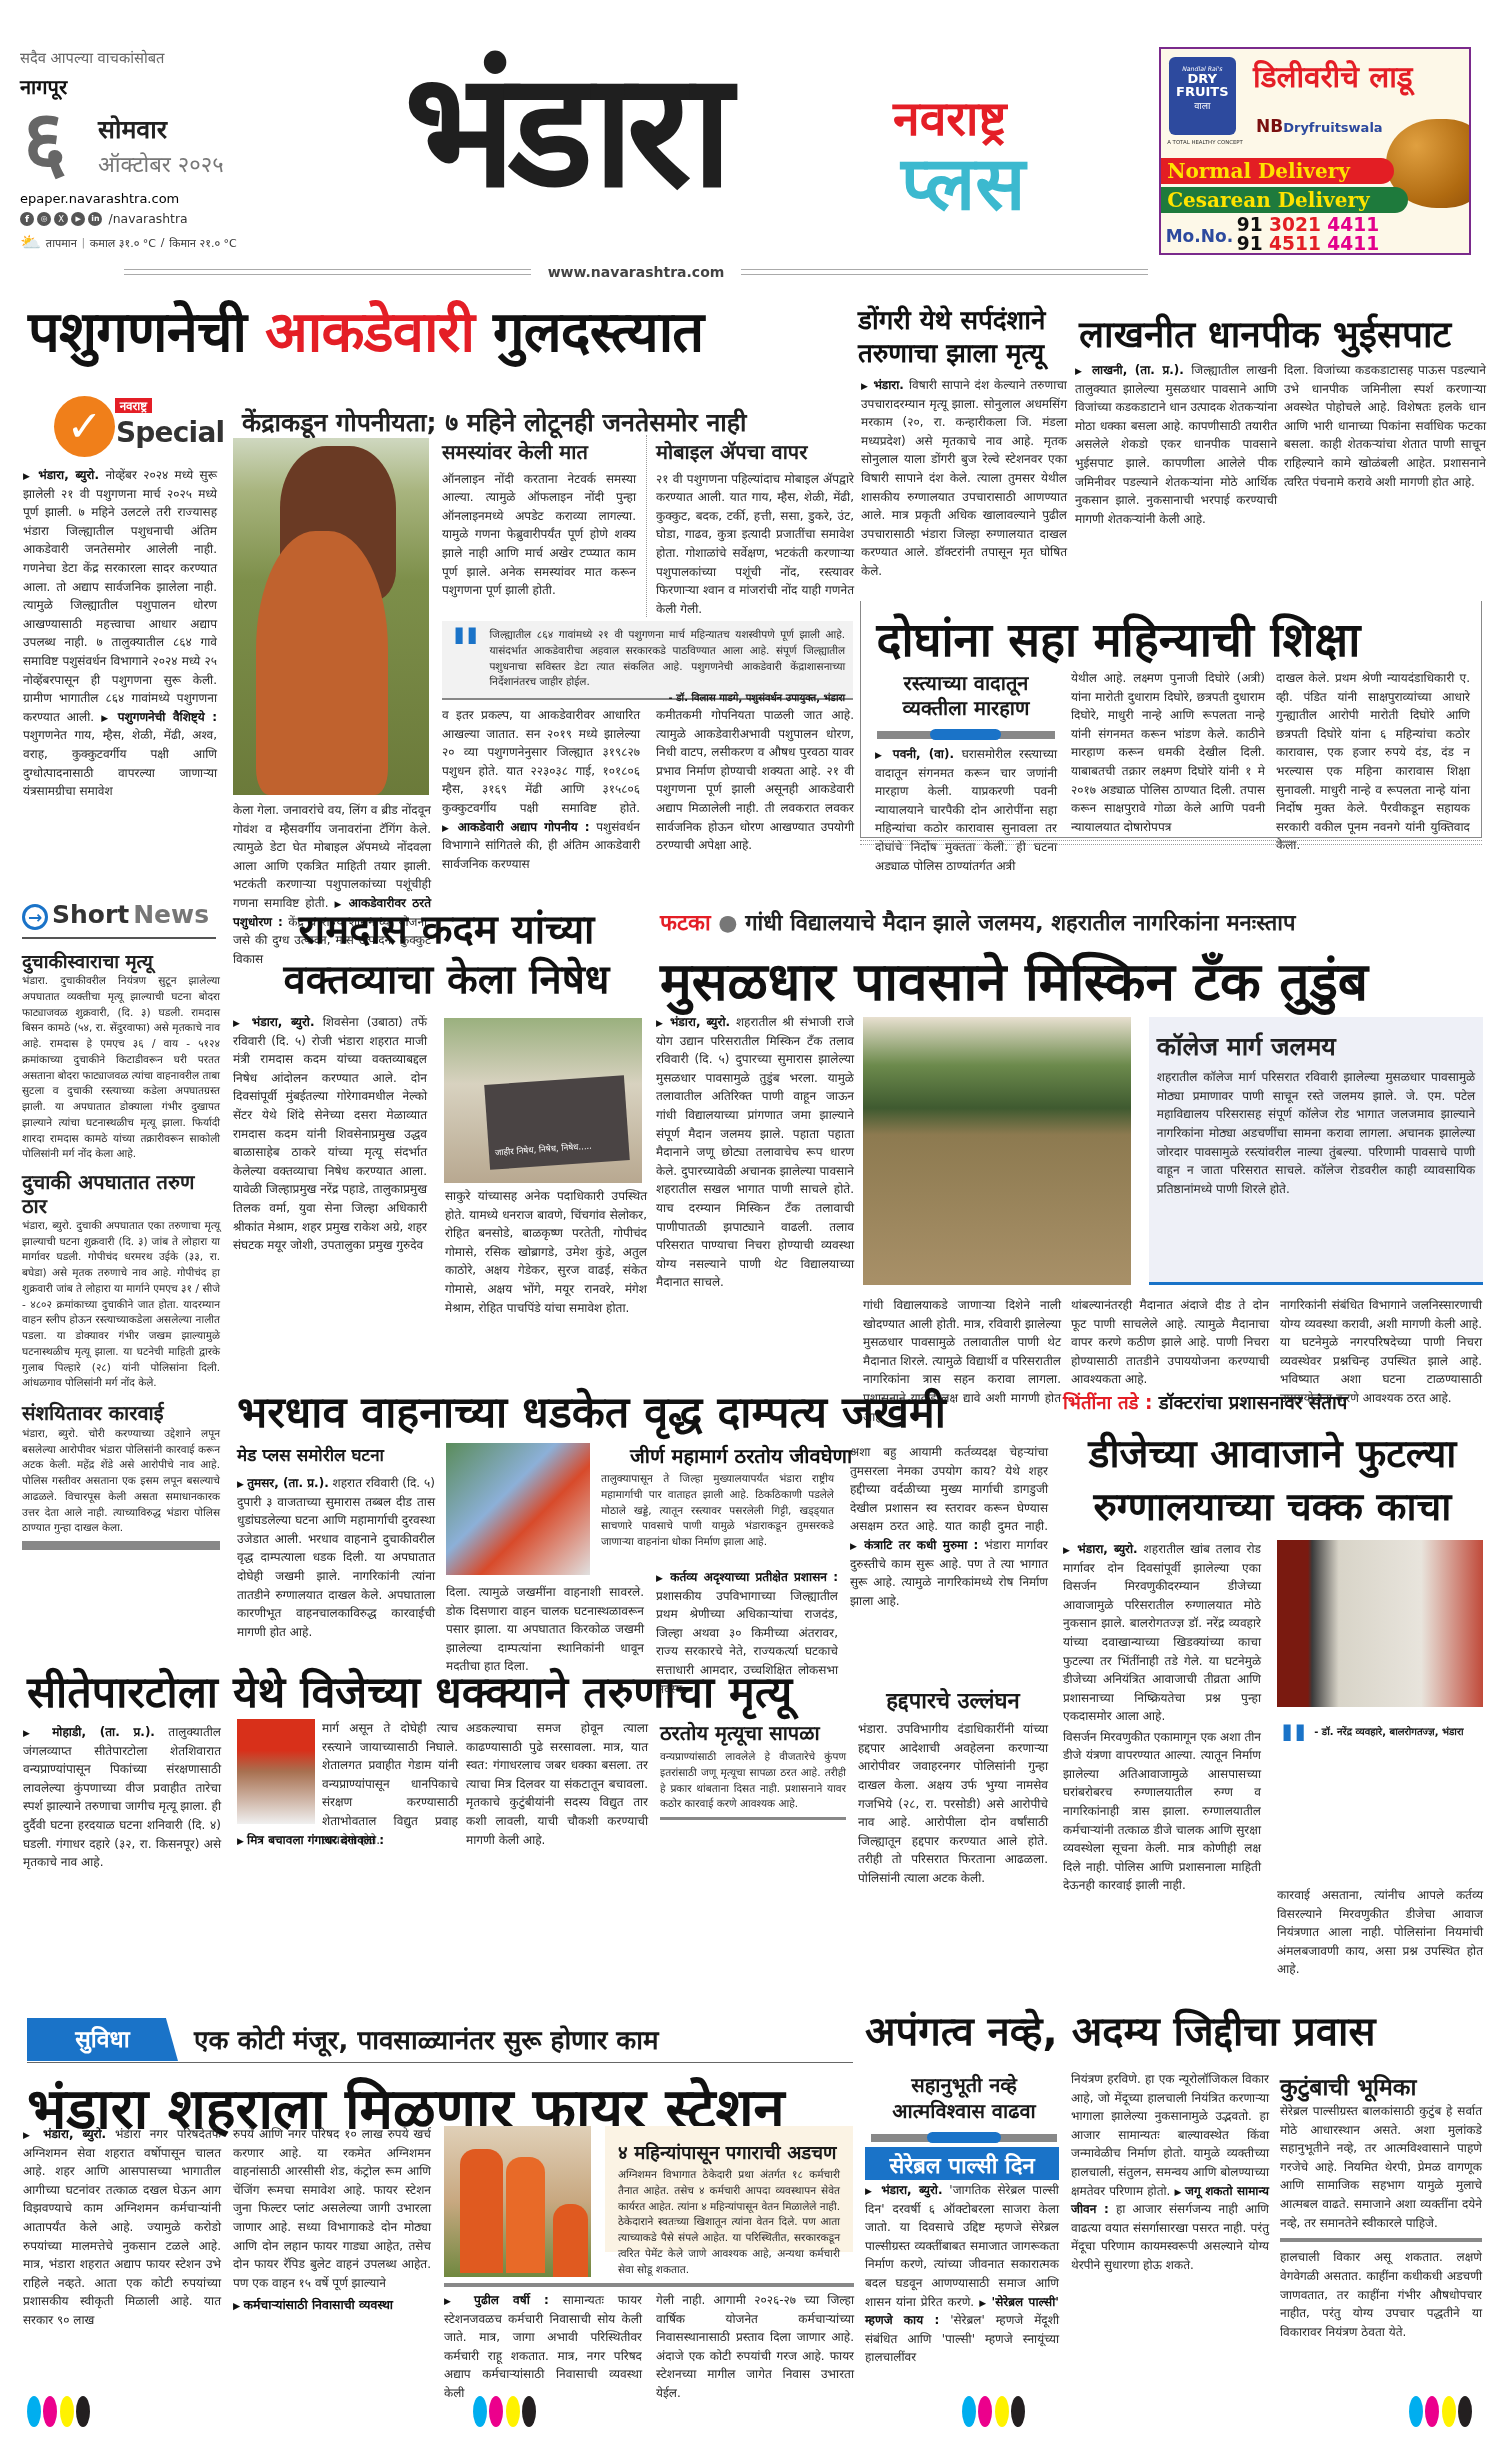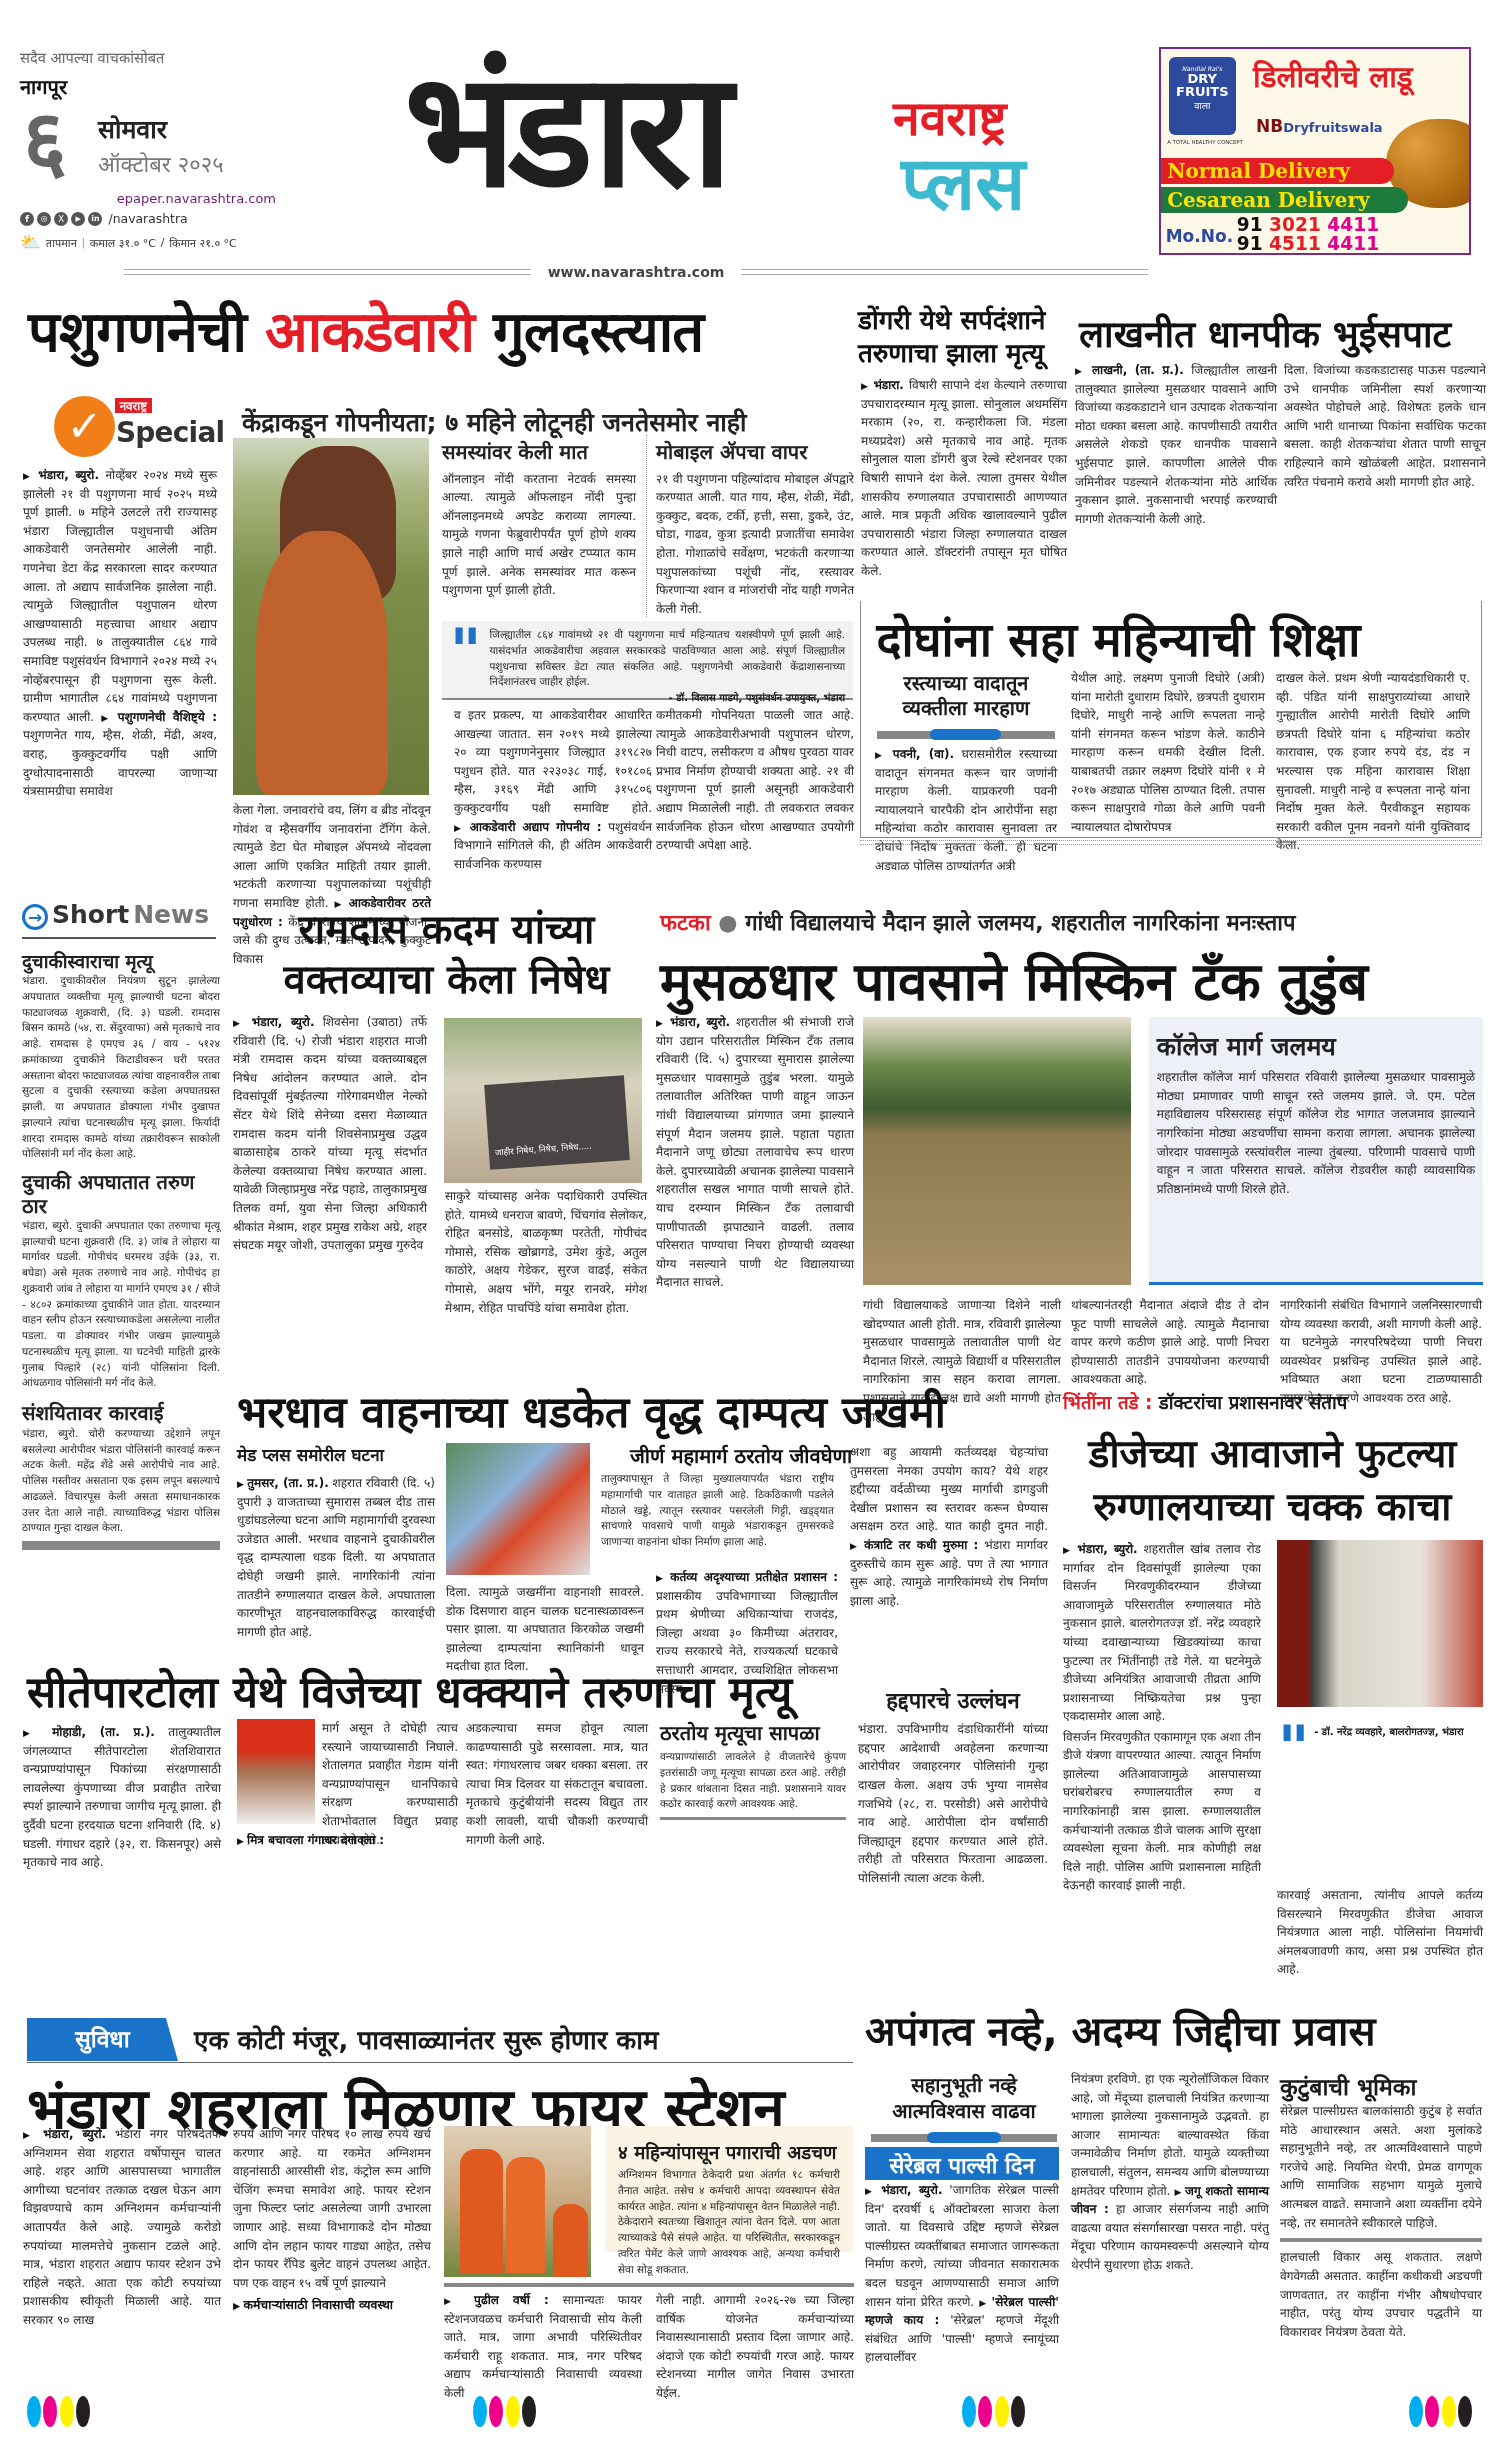--- a/index.html
+++ b/index.html
@@ -30,21 +30,21 @@
 <body>
 
 <div class="abs masthead-left" style="left:20px;top:47px;width:256px;">
   <div style="font-size:14.7px;color:#666;">सदैव आपल्या वाचकांसोबत</div>
   <div style="font-size:20px;font-weight:700;color:#111;margin-top:6.2px;">नागपूर</div>
   <div style="position:relative;height:85px;margin-top:3.1px;">
     <div style="position:absolute;left:3.1px;top:-4.7px;font-size:84px;font-weight:900;color:#666;line-height:1;">६</div>
     <div style="position:absolute;left:78px;top:7.8px;font-size:25px;font-weight:700;color:#222;">सोमवार</div>
     <div style="position:absolute;left:78px;top:45px;font-size:22px;color:#777;">ऑक्टोबर २०२५</div>
   </div>
-  <div style="font-size:13px;color:#701a75;margin-top:3.1px;text-align:right;">epaper.navarashtra.com</div>
+  <div style="font-size:13px;color:#000000;margin-top:3.1px;">epaper.navarashtra.com</div>
   <div style="display:flex;align-items:center;gap:3.1px;margin-top:4.7px;">
     <span style="width:14px;height:14px;border-radius:50%;background:#555;color:#fff;font-size:9.3px;display:inline-flex;align-items:center;justify-content:center;font-weight:700;">f</span>
     <span style="width:14px;height:14px;border-radius:50%;background:#555;color:#fff;font-size:7.8px;display:inline-flex;align-items:center;justify-content:center;">◎</span>
     <span style="width:14px;height:14px;border-radius:50%;background:#555;color:#fff;font-size:8.5px;display:inline-flex;align-items:center;justify-content:center;">X</span>
     <span style="width:14px;height:14px;border-radius:50%;background:#555;color:#fff;font-size:7px;display:inline-flex;align-items:center;justify-content:center;">▶</span>
     <span style="width:14px;height:14px;border-radius:50%;background:#555;color:#fff;font-size:7.8px;display:inline-flex;align-items:center;justify-content:center;font-weight:700;">in</span>
     <span style="font-size:12.4px;color:#333;margin-left:3.1px;">/navarashtra</span>
   </div>
   <div style="display:flex;align-items:center;gap:4.7px;margin-top:6.2px;font-size:11px;color:#333;">
     <span style="font-size:17px;color:#666;">⛅</span>
@@ -128,21 +128,21 @@
   <span class="quote-mark" style="float:left;margin-right:7.8px;"><span class="blue">"</span></span>
   <div class="small-text">जिल्ह्यातील ८६४ गावांमध्ये २१ वी पशुगणना मार्च महिन्यातच यशस्वीपणे पूर्ण झाली आहे. यासंदर्भात आकडेवारीचा अहवाल सरकारकडे पाठविण्यात आला आहे. संपूर्ण जिल्ह्यातील पशुधनाचा सविस्तर डेटा त्यात संकलित आहे. पशुगणनेची आकडेवारी केंद्राशासनाच्या निर्देशानंतरच जाहीर होईल.</div>
   <div style="text-align:right;font-size:10px;font-weight:700;margin-top:0;">- डॉ. विलास गाडगे, पशुसंवर्धन उपायुक्त, भंडारा</div>
 </div>
 
 <div class="col body-text" style="left:233px;top:801px;width:198px;">
   <span>केला गेला. जनावरांचे वय, लिंग व ब्रीड नोंदवून गोवंश व म्हैसवर्गीय जनावरांना टॅगिंग केले. त्यामुळे डेटा घेत मोबाइल ॲपमध्ये नोंदवला आला आणि एकत्रित माहिती तयार झाली. भटकंती करणाऱ्या पशुपालकांच्या पशूंचीही गणना समाविष्ट होती.</span>
   <span class="dateline" style="display:inline;">आकडेवारीवर ठरते पशुधोरण :</span>
   <span>केंद्र व राज्य शासनाच्या योजना, जसे की दुग्ध उत्पादन, मांस उत्पादन, कुक्कुट विकास</span>
 </div>
-<div class="col body-text" style="left:442px;top:706px;width:198px;margin-left:12px;">
+<div class="col body-text" style="left:442px;top:706px;width:198px;">
   <span>व इतर प्रकल्प, या आकडेवारीवर आधारित आखल्या जातात. सन २०१९ मध्ये झालेल्या २० व्या पशुगणनेनुसार जिल्ह्यात ३१९८२७ पशुधन होते. यात २२३०३८ गाई, १०१८०६ म्हैस, ३१६९ मेंढी आणि ३१५८०६ कुक्कुटवर्गीय पक्षी समाविष्ट होते.</span>
   <span class="dateline" style="display:inline;">आकडेवारी अद्याप गोपनीय :</span>
   <span>पशुसंवर्धन विभागाने सांगितले की, ही अंतिम आकडेवारी सार्वजनिक करण्यास</span>
 </div>
 <div class="col body-text" style="left:656px;top:706px;width:198px;">कमीतकमी गोपनियता पाळली जात आहे. त्यामुळे आकडेवारीअभावी पशुपालन धोरण, निधी वाटप, लसीकरण व औषध पुरवठा यावर प्रभाव निर्माण होण्याची शक्यता आहे. २१ वी पशुगणना पूर्ण झाली असूनही आकडेवारी अद्याप मिळालेली नाही. ती लवकरात लवकर सार्वजनिक होऊन धोरण आखण्यात उपयोगी ठरण्याची अपेक्षा आहे.</div>
 
 <div class="abs hl" style="left:858px;top:304px;width:210px;font-size:26px;line-height:1.25;letter-spacing:0;">डोंगरी येथे सर्पदंशाने तरुणाचा झाला मृत्यू</div>
 <div class="col body-text" style="left:861px;top:376px;width:206px;">
   <span class="dateline" style="display:inline;">भंडारा.</span>
   <span>विषारी सापाने दंश केल्याने तरुणाचा उपचारादरम्यान मृत्यू झाला. सोनुलाल अधमसिंग मरकाम (२०, रा. कन्हारीकला जि. मंडला मध्यप्रदेश) असे मृतकाचे नाव आहे. मृतक सोनुलाल याला डोंगरी बुज रेल्वे स्टेशनवर एका विषारी सापाने दंश केले. त्याला तुमसर येथील शासकीय रुग्णालयात उपचारासाठी आणण्यात आले. मात्र प्रकृती अधिक खालावल्याने पुढील उपचारासाठी भंडारा जिल्हा रुग्णालयात दाखल करण्यात आले. डॉक्टरांनी तपासून मृत घोषित केले.</span>

